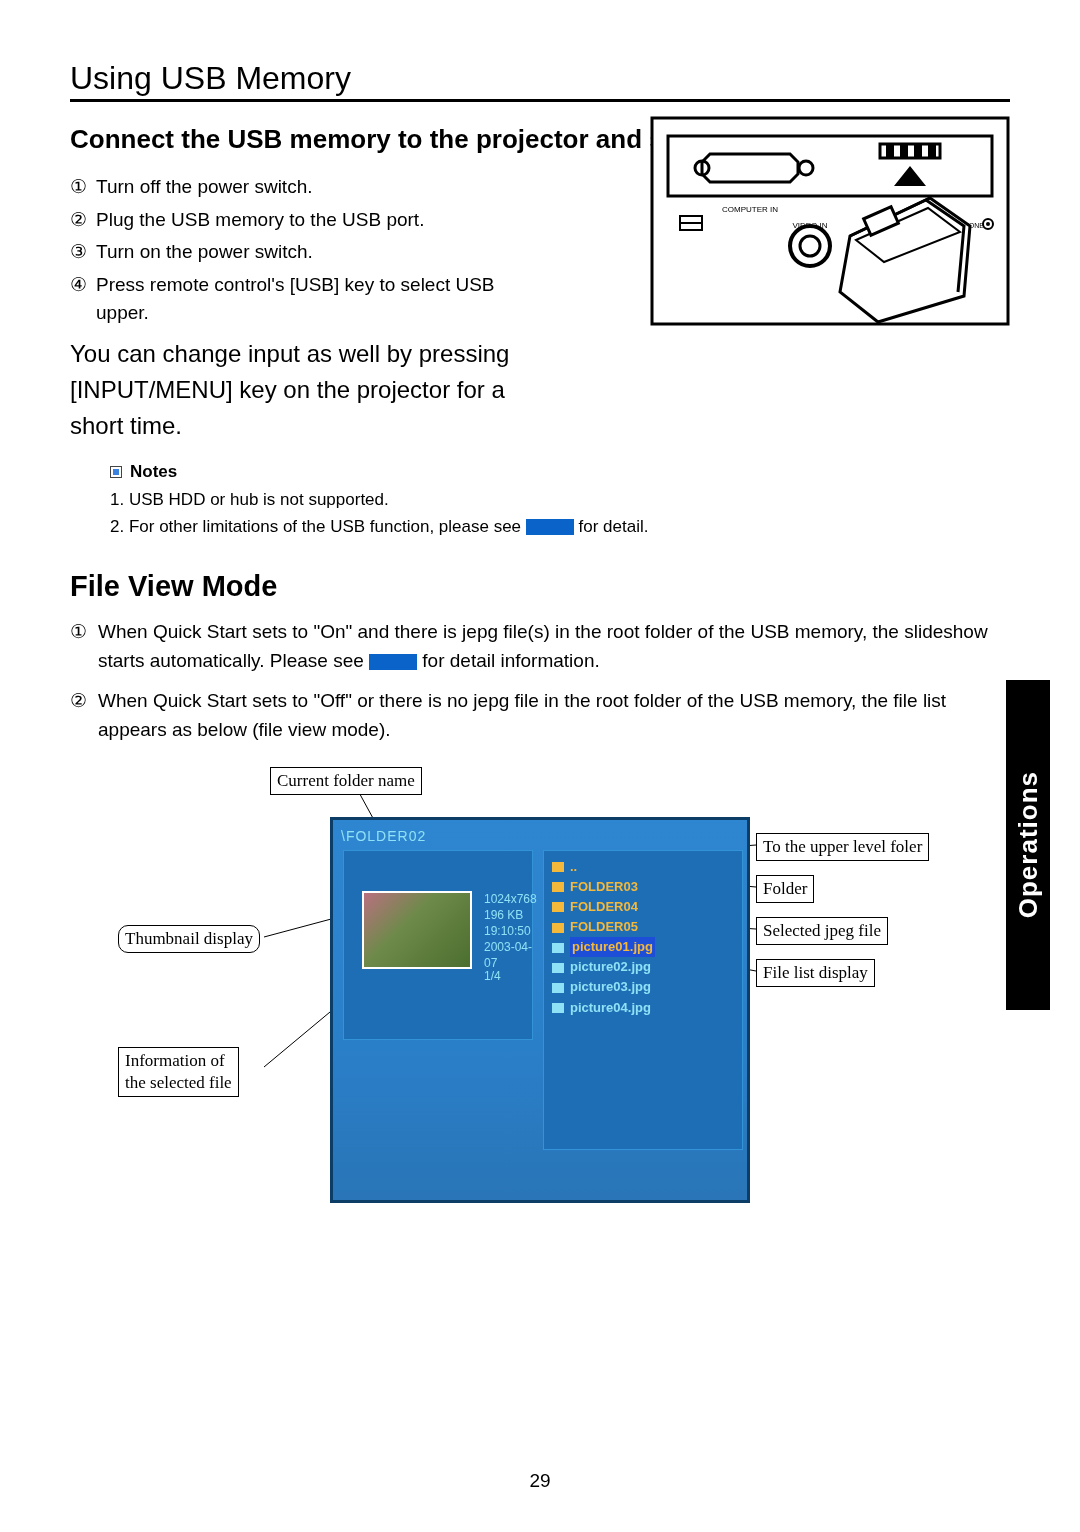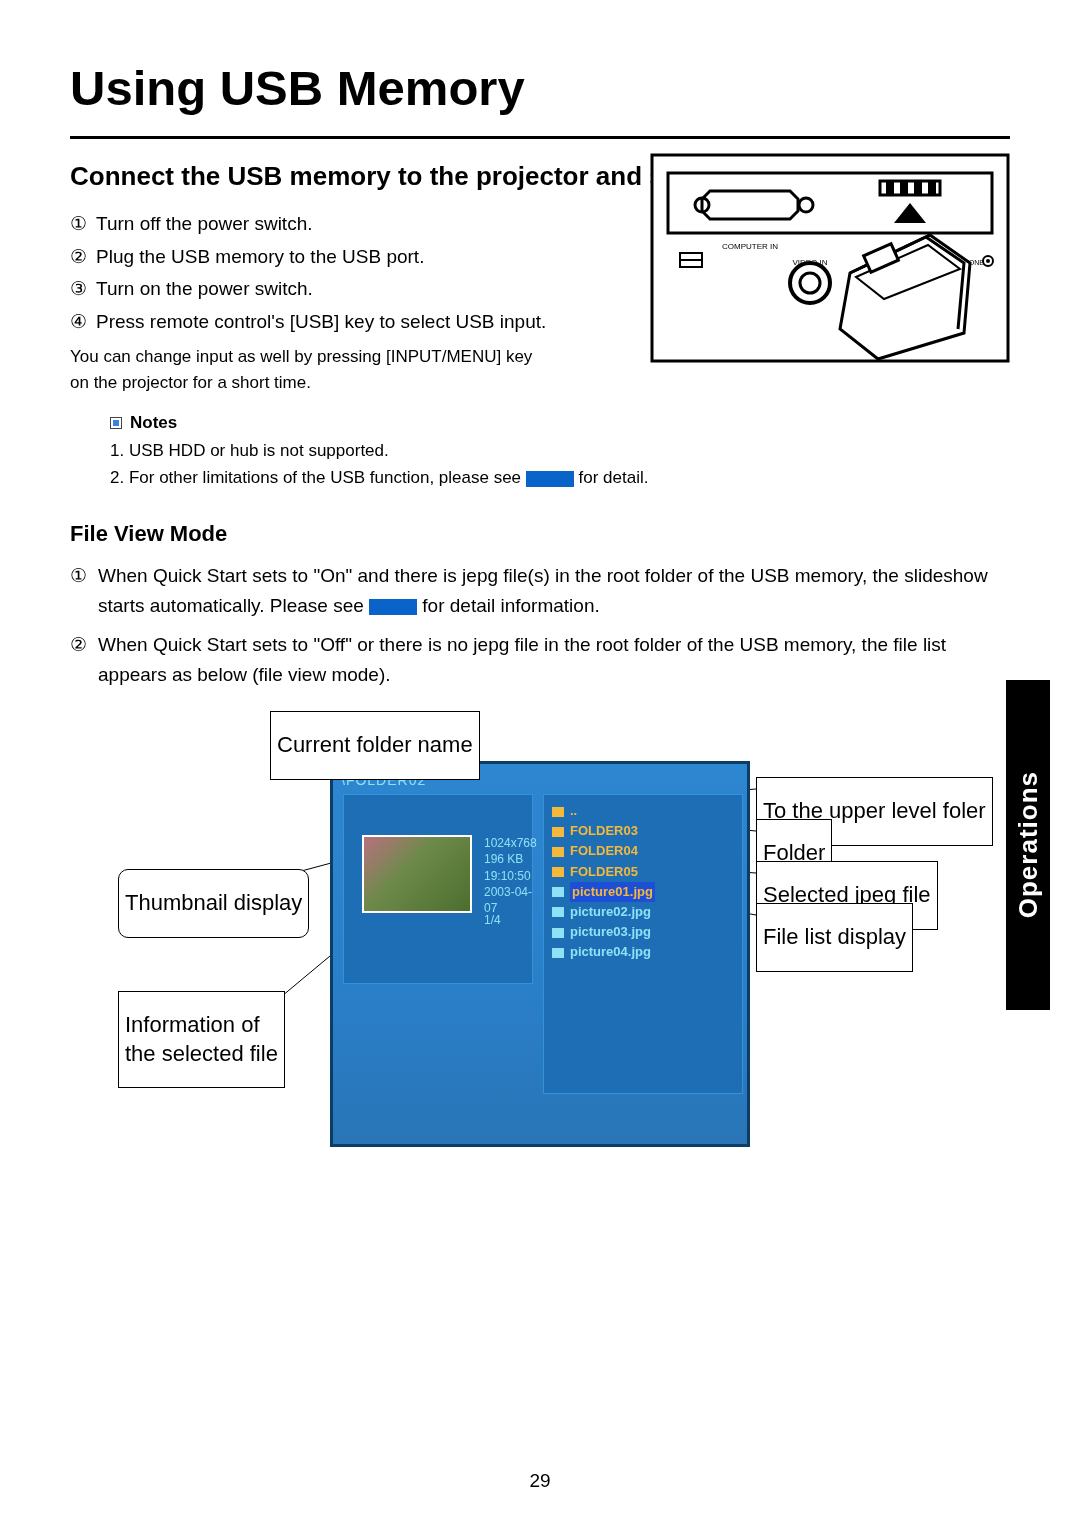--- a/index.html
+++ b/index.html
@@ -5,29 +5,29 @@
   * { margin: 0; padding: 0; box-sizing: border-box; }
   body {
     width: 1080px;
     height: 1532px;
     background: #fff;
     font-family: Arial, Helvetica, sans-serif;
     color: #000;
     position: relative;
     padding: 60px 70px 40px 70px;
   }
-  .h1 { font-size: 49px; font-weight: bold; margin-bottom: 20px; }
+  .h1 { font-size: 32px; font-weight: normal; margin-bottom: 2px; }
   .rule { border-bottom: 3px solid #000; margin-bottom: 22px; }
   .h2 { font-size: 26px; font-weight: bold; margin-bottom: 18px; }
-  .h3 { font-size: 22px; font-weight: bold; margin: 30px 0 14px; }
+  .h3 { font-size: 29px; font-weight: bold; margin: 30px 0 14px; }
   .section1 { position: relative; min-height: 210px; }
   .ol { list-style: none; font-size: 19px; line-height: 1.5; max-width: 480px; }
   .ol .li { display: flex; margin-bottom: 4px; }
   .ol .num { width: 26px; flex: 0 0 26px; }
-  .para { font-size: 17px; line-height: 1.5; max-width: 480px; margin-top: 8px; }
+  .para { font-size: 24px; line-height: 1.5; max-width: 480px; margin-top: 8px; }
   .projector-svg { position: absolute; right: 0; top: -8px; }
   .notes-block { margin-top: 18px; font-size: 17px; }
   .notes-header { display: flex; align-items: center; font-weight: bold; margin-bottom: 4px; padding-left: 40px; }
   .notes-bullet { width: 12px; height: 12px; border: 1px solid #444; margin-right: 8px; display: inline-block; position: relative; }
   .notes-bullet::after { content: ""; position: absolute; top: 2px; left: 2px; right: 2px; bottom: 2px; background: #3b82e0; }
   .notes-list { font-size: 17px; line-height: 1.6; padding-left: 40px; }
   .blueref { display: inline-block; width: 48px; height: 16px; background: #0a63c8; vertical-align: middle; }
   .fileview-ol { list-style: none; font-size: 19px; line-height: 1.55; }
   .fileview-ol .li { display: flex; margin-bottom: 10px; }
   .fileview-ol .num { width: 28px; flex: 0 0 28px; }
@@ -57,21 +57,21 @@
   .meta { position: absolute; left: 140px; top: 40px; color: #8fe1f5; font-size: 12px; line-height: 1.35; }
   .counter { position: absolute; left: 140px; top: 118px; color: #8fe1f5; font-size: 12px; }
   .flist { color: #f4b83a; font-size: 13px; font-weight: bold; line-height: 1.55; }
   .flist .folder-icon, .flist .file-icon { display: inline-block; width: 12px; height: 10px; margin-right: 6px; vertical-align: middle; }
   .flist .folder-icon { background: #f4b83a; }
   .flist .file-icon { background: #8fe1f5; }
   .flist .sel { background: #1d4ed8; display: inline-block; padding: 0 2px; }
   .flist .file { color: #8fe1f5; font-weight: bold; }
   .label-box {
     position: absolute; border: 1px solid #000; background: #fff;
-    font-size: 22px; padding: 19px 6px; white-space: nowrap; line-height: 1.3;
+    font-size: 17px; padding: 2px 6px; white-space: nowrap; line-height: 1.3; font-family: Liberation Serif, serif;
   }
   .side-tab {
     position: absolute; right: 30px; top: 680px;
     width: 44px; height: 330px; background: #000; color: #fff;
     display: flex; align-items: center; justify-content: center;
   }
   .side-tab span { writing-mode: vertical-rl; transform: rotate(180deg); font-size: 26px; font-weight: bold; letter-spacing: 1px; }
   .page-num { position: absolute; bottom: 40px; left: 0; right: 0; text-align: center; font-size: 19px; }
   svg.lines { position: absolute; left: 0; top: 0; }
 </style>
@@ -92,21 +92,21 @@
     <div class="li">
         <span class="num">②</span>
         <span>Plug the USB memory to the USB port.</span>
       </div>
     <div class="li">
         <span class="num">③</span>
         <span>Turn on the power switch.</span>
       </div>
     <div class="li">
         <span class="num">④</span>
-        <span>Press remote control's [USB] key to select USB input.</span>
+        <span>Press remote control's [USB] key to select USB upper.</span>
       </div>
   </div>
   <p class="para">You can change input as well by pressing [INPUT/MENU] key on the projector for a short time.</p>
 
   <svg class="projector-svg" width="360" height="210" viewBox="0 0 360 210">
     <rect x="2" y="2" width="356" height="206" fill="#fff" stroke="#000" stroke-width="3"></rect>
     <rect x="18" y="20" width="324" height="60" fill="#fff" stroke="#000" stroke-width="3"></rect>
 
     <path d="M60 38 h80 l8 8 v12 l-8 8 h-80 l-8-8 v-12 z" fill="#fff" stroke="#000" stroke-width="3"></path>
     <circle cx="52" cy="52" r="7" fill="none" stroke="#000" stroke-width="3"></circle>

